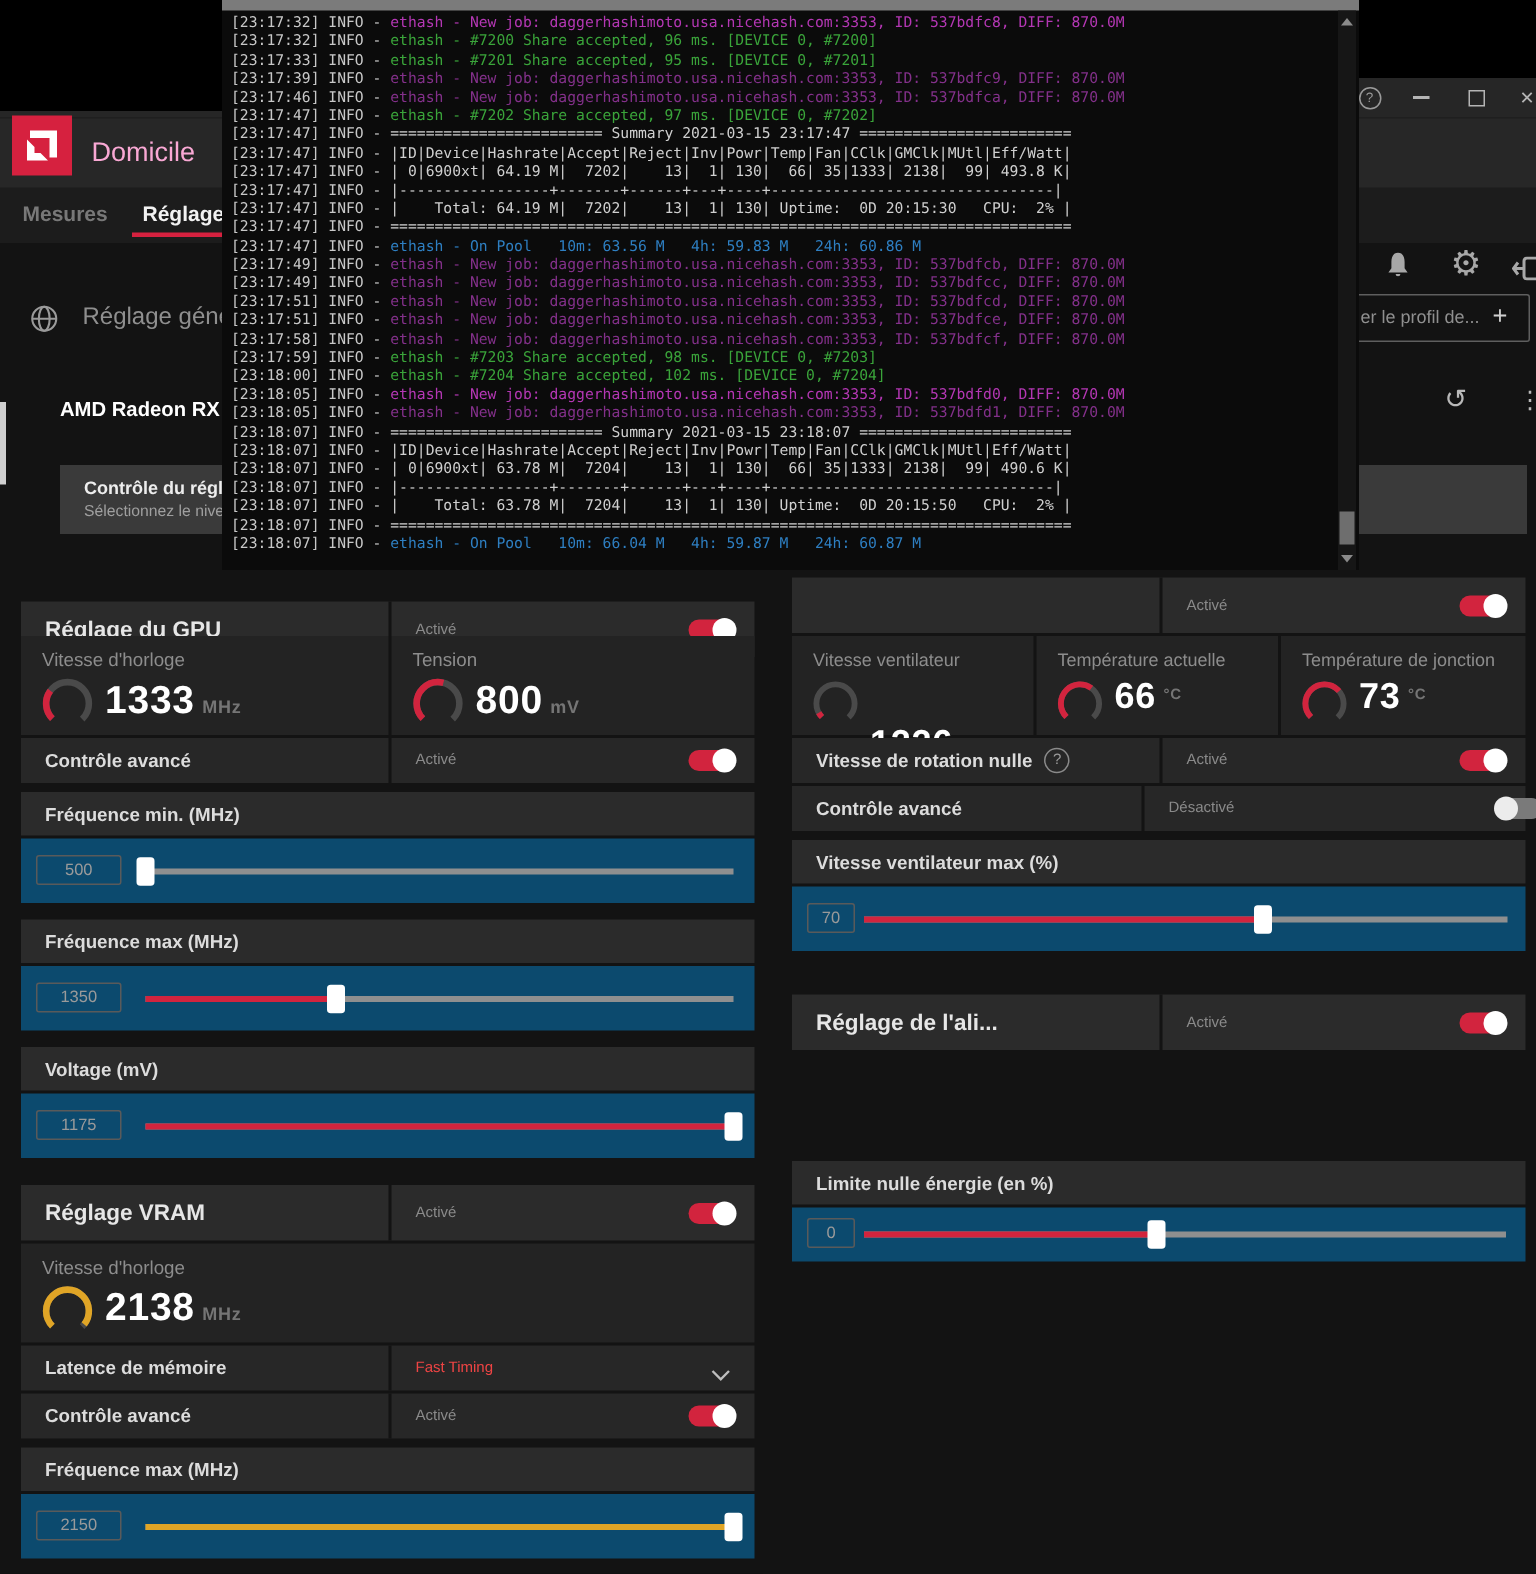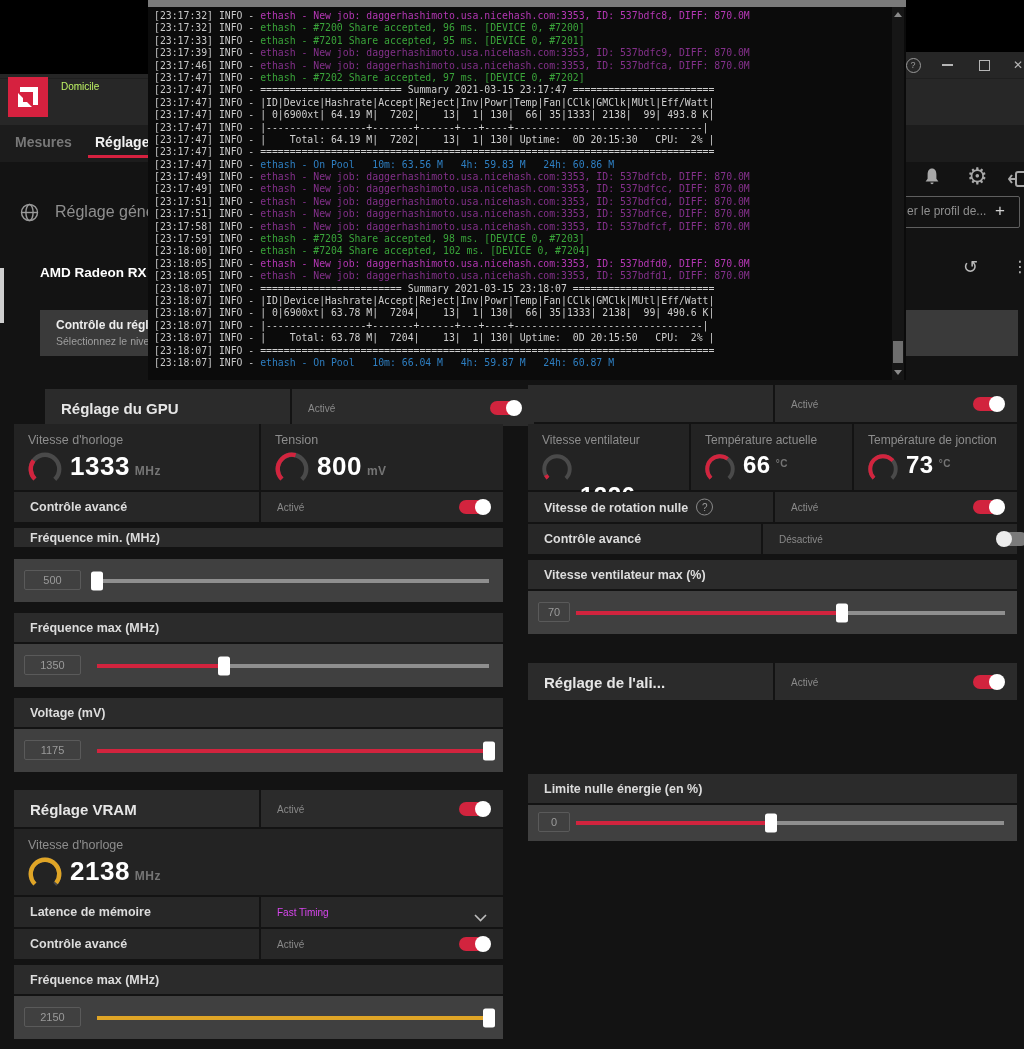--- a/index.html
+++ b/index.html
@@ -17,21 +17,21 @@
   .white-sliver{left:0;top:268px;width:4px;height:55px;background:#cfcfcf;}
 
   .winbtn{position:absolute;top:5px;width:16px;height:16px;color:#b5b5b5;font-size:12px;
           display:flex;align-items:center;justify-content:center;}
   .help-circ{width:13px;height:13px;border:1px solid #9a9a9a;border-radius:50%;
              font-size:9px;color:#9a9a9a;display:flex;align-items:center;justify-content:center;}
   .min-bar{width:11px;height:2px;background:#b5b5b5;}
   .max-box{width:9px;height:9px;border:1.5px solid #b5b5b5;}
 
   .amd-logo{left:8px;top:77px;width:40px;height:40px;background:#d6213f;}
-  .home-label{left:61px;top:81px;font-size:10px;color:#bef264;}
+  .home-label{left:61px;top:91px;font-size:18px;color:#f9a8d4;}
   .nav-ico{position:absolute;top:88px;color:#a8a8a8;}
   .gear-glyph{font-family:"DejaVu Sans",sans-serif;font-size:23px;line-height:23px;color:#a8a8a8;}
 
   .tab-measures{left:15px;top:134px;font-size:14px;font-weight:700;color:#787878;}
   .tab-tuning{left:95px;top:134px;font-size:14px;font-weight:700;color:#f2f2f2;}
   .tab-underline{left:88px;top:155px;width:68px;height:3px;background:#d6213f;}
   .reset-ico{left:963px;top:131px;font-family:"DejaVu Sans",sans-serif;font-size:18px;color:#b9b9b9;}
   .kebab-ico{left:1012px;top:132px;font-family:"DejaVu Sans",sans-serif;font-size:16px;color:#b9b9b9;letter-spacing:0;}
 
   .section-title{left:55px;top:203px;font-size:16px;color:#8f8f8f;}
@@ -42,21 +42,21 @@
   .control-bar{left:40px;top:310px;width:978px;height:46px;background:#3a3a3a;}
   .cb-title{position:absolute;left:16px;top:8px;font-size:12px;font-weight:700;color:#ededed;}
   .cb-sub{position:absolute;left:16px;top:25px;font-size:10.5px;color:#9f9f9f;white-space:nowrap;}
 
   
   .panel{position:absolute;}
   .prow{position:absolute;left:0;width:100%;background:#272727;}
   .phead{background:#2b2b2b;}
   .pgauge{background:#232323;}
   .plabel{background:#2b2b2b;}
-  .pslider{background:#404040;}
+  .pslider{background:#0c4a6e;}
   .cell{position:absolute;top:0;height:100%;}
   .cell-r{border-left:2px solid #131313;}
   .ptitle{position:absolute;left:16px;top:50%;transform:translateY(-50%);
           font-size:15px;font-weight:700;color:#e6e6e6;white-space:nowrap;}
   .state-txt{position:absolute;left:16px;top:50%;transform:translateY(-50%);font-size:10px;color:#8a8a8a;}
   .row-label{position:absolute;left:16px;top:50%;transform:translateY(-50%);
              font-size:12.5px;font-weight:700;color:#dcdcdc;white-space:nowrap;display:flex;align-items:center;gap:8px;}
   .stat-label{position:absolute;left:14px;top:9px;font-size:12.5px;color:#8d8d8d;white-space:nowrap;}
   .gauge{position:absolute;left:12px;top:26px;width:38px;height:38px;}
   .gauge circle{fill:none;stroke-width:4.6;stroke-linecap:butt;}
@@ -161,21 +161,21 @@
   <span class="abs device-name">AMD Radeon RX 6900 XT</span>
 
   <div class="abs control-bar">
     <span class="cb-title">Contrôle du réglage</span>
     <span class="cb-sub">Sélectionnez le niveau de rég</span>
   </div>
 
   <div class="abs white-sliver"></div>
 
   <div class="panel" style="left:14px;top:385px;width:489px;height:387px;">
-    <div class="prow phead" style="top:4px;height:37px;margin-left:31px;">
+    <div class="prow phead" style="top:16px;height:37px;">
       <div class="cell" style="left:0;width:245px;">
           <span class="ptitle">Réglage du GPU</span>
         </div>
       <div class="cell cell-r" style="left:245px;width:244px;">
         <span class="state-txt">Activé</span>
         <div class="toggle on"></div>
       </div>
     </div>
     <div class="prow pgauge" style="top:39px;height:66px;">
       <div class="cell" style="left:0;width:245px;">
@@ -198,21 +198,21 @@
     <div class="prow" style="top:107px;height:30px;">
       <div class="cell" style="left:0;width:245px;">
           <span class="row-label">Contrôle avancé</span>
         </div>
       <div class="cell cell-r" style="left:245px;width:244px;">
         <span class="state-txt">Activé</span>
         <div class="toggle on"></div>
       </div>
     </div>
 
-    <div class="prow plabel" style="top:143px;height:19px;">
+    <div class="prow plabel" style="top:143px;height:29px;">
       <span class="row-label">Fréquence min. (MHz)</span>
     </div>
     <div class="prow pslider" style="top:174px;height:43px;">
       <div class="sbox" style="left:10px;width:57px;">500</div>
       <div class="strack" style="left:83px;width:392px;">
         <div class="sfill" style="width: 0%; background: rgb(210, 36, 62);"></div>
           <div class="shandle" style="left: 0%;"></div>
       </div>
     </div>
 
@@ -348,21 +348,21 @@
           <circle class="gval" cx="20" cy="20" r="15" transform="rotate(135 20 20)" stroke-dasharray="68.56542 94.248" stroke="#e0a526"></circle>
         </svg>
         <span class="stat-value"><span>2138</span><span class="stat-unit">MHz</span></span>
       </div>
     </div>
     <div class="prow" style="top:107px;height:30px;">
       <div class="cell" style="left:0;width:245px;">
           <span class="row-label">Latence de mémoire</span>
         </div>
       <div class="cell cell-r" style="left:245px;width:244px;">
-        <span class="state-txt" style="color:#d946ef;text-align:center;">Fast Timing</span>
+        <span class="state-txt" style="color:#ef4444;text-align:center;">Fast Timing</span>
         <span class="chev">
           <svg width="13" height="8" viewBox="0 0 13 8">
               <path d="M1 1 L6.5 6.5 L12 1" stroke="#bdbdbd" stroke-width="1.6" fill="none"></path>
             </svg>
         </span>
       </div>
     </div>
     <div class="prow" style="top:139px;height:30px;">
       <div class="cell" style="left:0;width:245px;">
           <span class="row-label">Contrôle avancé</span>

